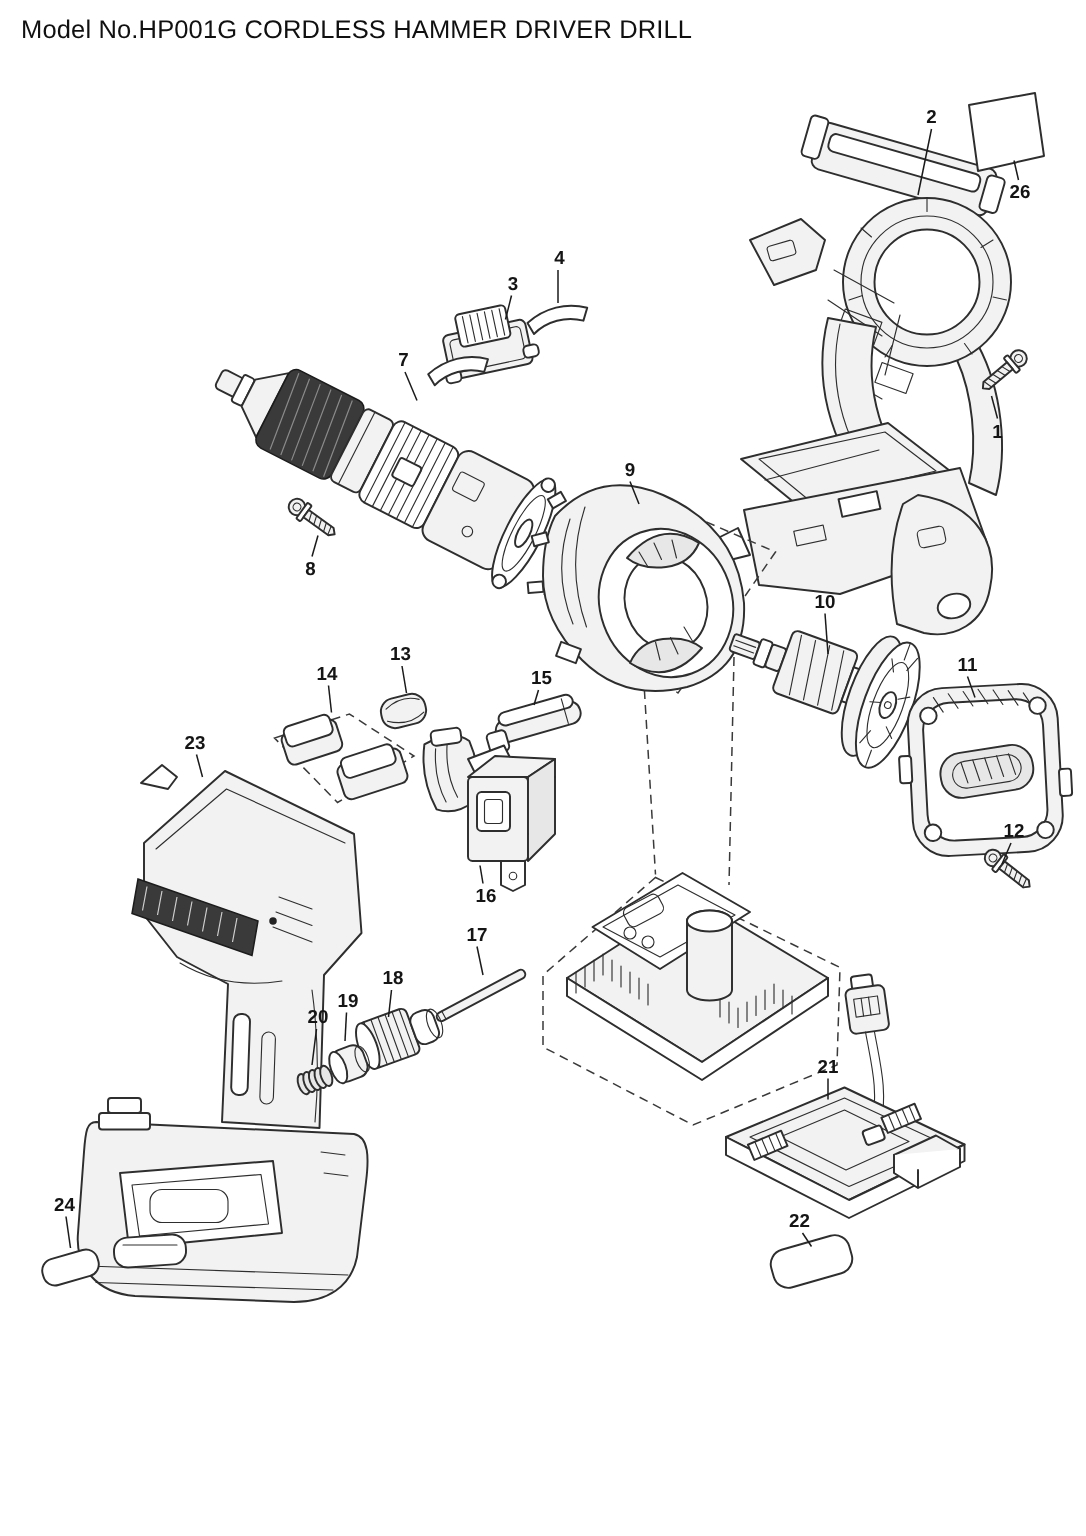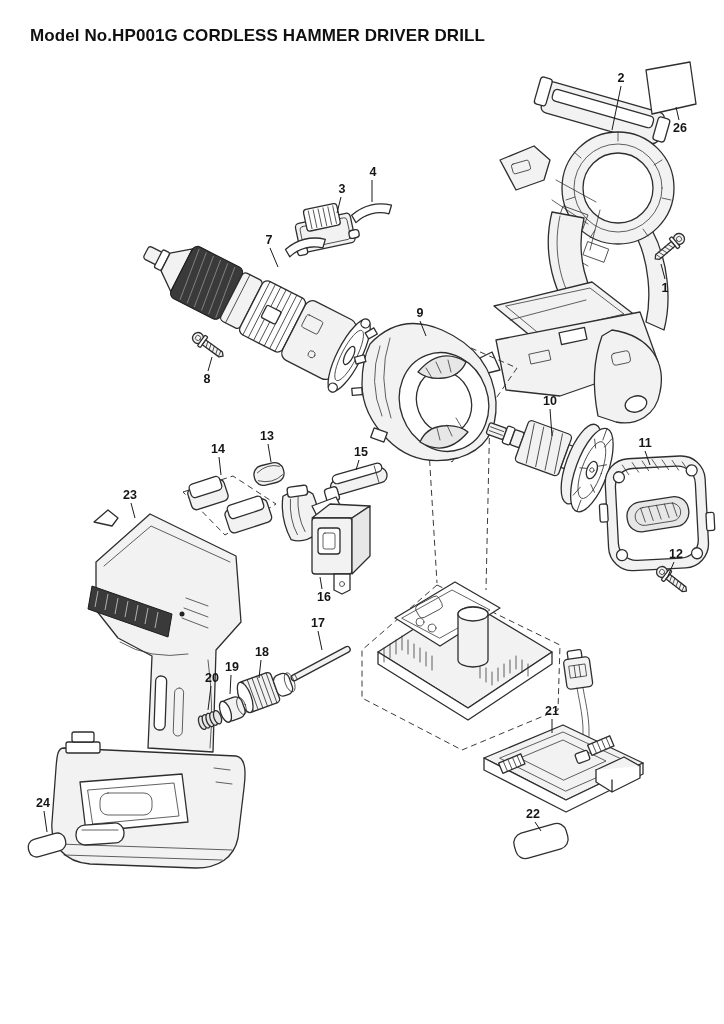--- a/index.html
+++ b/index.html
@@ -1,19 +1,19 @@
 <!DOCTYPE html>
 <html><head>
 <meta charset="utf-8">
 <style>
   html,body{margin:0;padding:0;background:#fff;}
   body{width:724px;height:1024px;position:relative;overflow:hidden;
        font-family:"Liberation Sans",sans-serif;}
-  .page-title{position:absolute;top:10px;left:14px;margin:16px;
-       font-size:17px;font-weight:700;letter-spacing:.1px;color:#101010;white-space:nowrap;}
+  .page-title{position:absolute;top:10px;left:14px;margin:0;
+       font-size:17px;font-weight:400;letter-spacing:.1px;color:#101010;white-space:nowrap;}
   svg{position:absolute;top:0;left:0;}
   .outline{fill:#fff;stroke:#2e2e2e;stroke-width:1.3;stroke-linejoin:round;stroke-linecap:round;}
   .gray{fill:#f2f2f2;}
   .g2{fill:#e7e7e7;}
   .thin{fill:none;stroke:#2e2e2e;stroke-width:.75;stroke-linejoin:round;stroke-linecap:round;}
   .dark{fill:#3a3a3a;stroke:#1c1c1c;stroke-width:1;}
   .knurl{stroke:#8a8a8a;stroke-width:.8;fill:none;}
   .hatchlt{stroke:#cfcfcf;stroke-width:.8;fill:none;}
   .dashed{fill:none;stroke:#3a3a3a;stroke-width:1;stroke-dasharray:6 4;}
   .leader{stroke:#1a1a1a;stroke-width:1;fill:none;}

